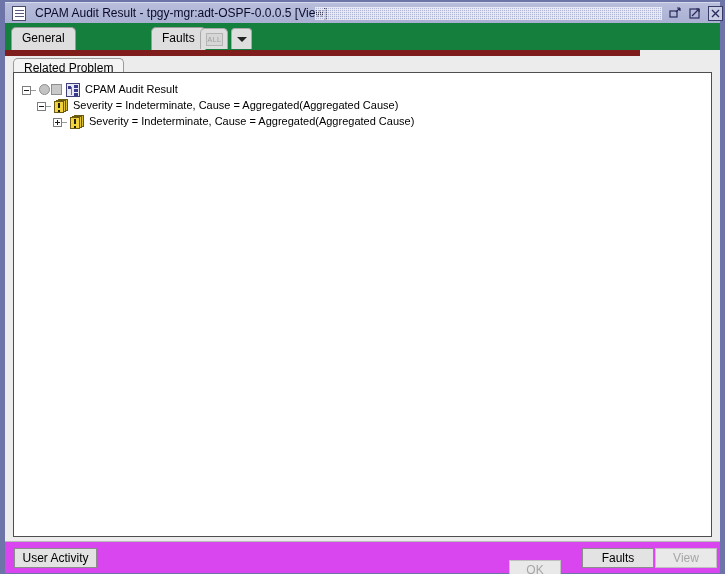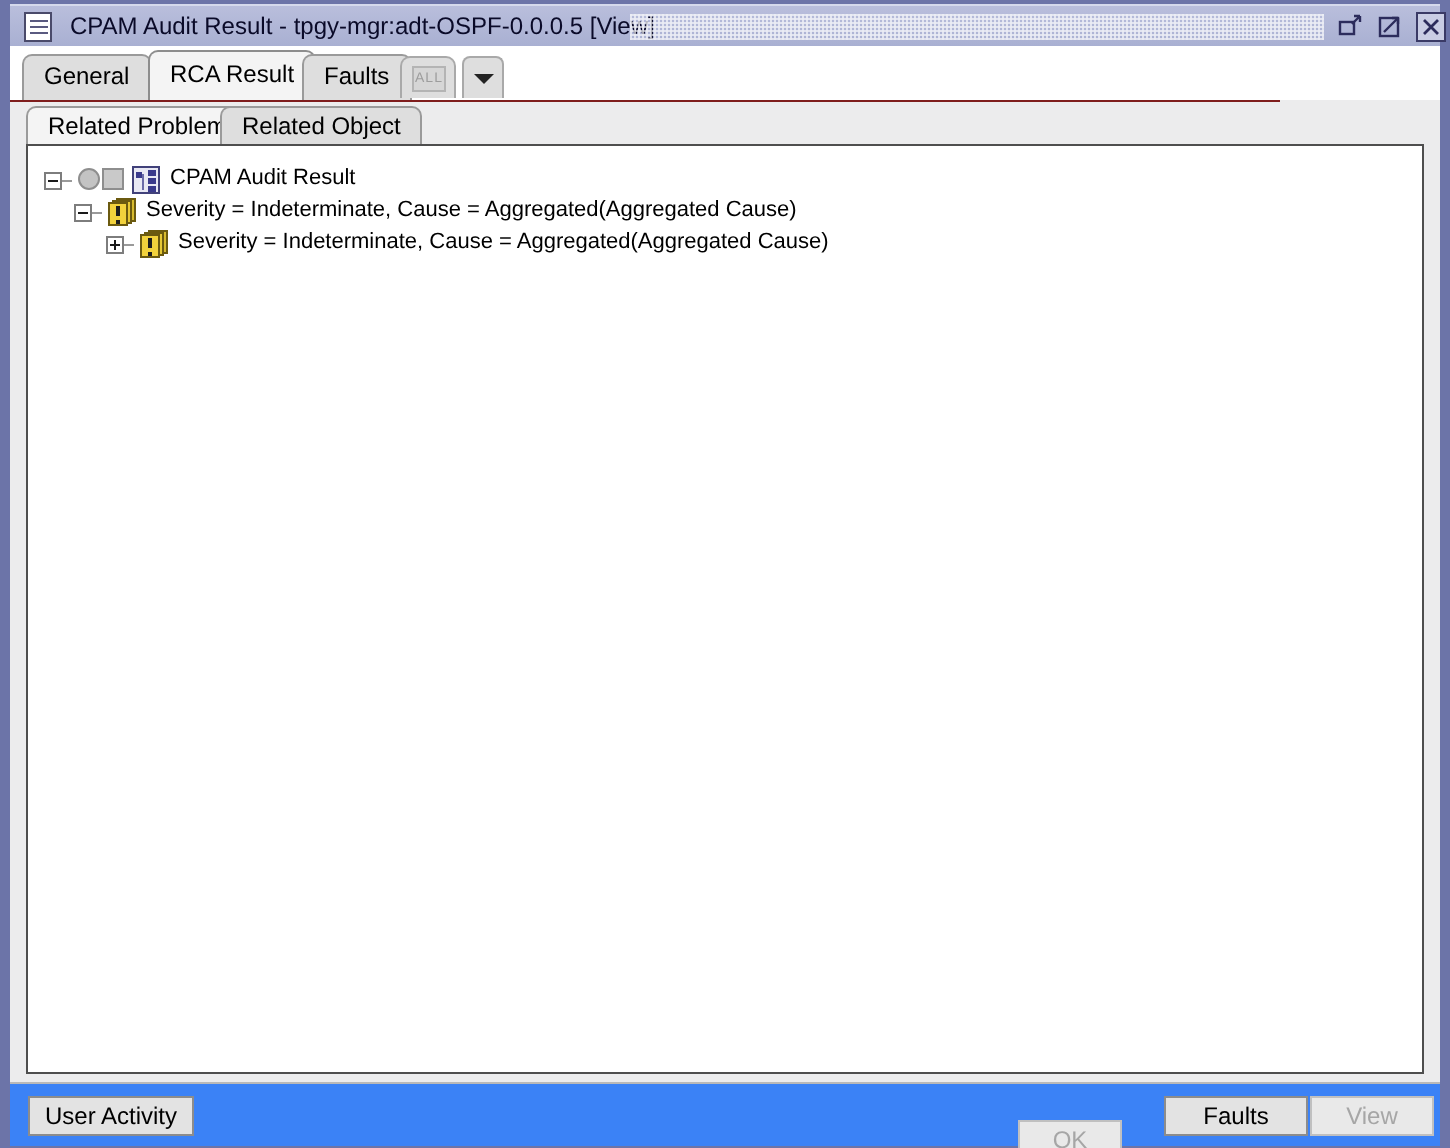--- a/index.html
+++ b/index.html
@@ -85,21 +85,21 @@
   #btn-minimize { left: 663px; }
   #btn-maximize { left: 683px; }
   #btn-close    { left: 703px; border: 1px solid #3a3a66; background: #c9cde4; }
   .win-btn svg { display: block; }
 
   
   #tabstrip {
     position: absolute;
     left: 5px; top: 23px;
     width: 715px; height: 27px;
-    background: #ffffff;
+    background: #15803d;
   }
   .tab {
     position: absolute;
     top: 4px;
     height: 23px;
     line-height: 21px;
     padding: 0 10px;
     font-size: 12px;
     color: #000;
     background: #dedede;
@@ -160,21 +160,21 @@
     border-right: 5px solid transparent;
     border-top: 5px solid #232323;
   }
 
   
   #subtabstrip {
     position: absolute;
     left: 5px; top: 50px;
     width: 635px; height: 22px;
     background: #ececed;
-    border-top: 1px solid #7f1d1d;
+    border-top: 6px solid #7f1d1d;
   }
   .subtab {
     position: absolute;
     top: 2px;
     height: 20px;
     line-height: 19px;
     padding: 0 10px;
     font-size: 12px;
     background: #dedede;
     border: 1px solid #9a9a9a;
@@ -314,21 +314,21 @@
     font-size: 11px;
     line-height: 15px;
     color: #000;
   }
 
   
   #bottombar {
     position: absolute;
     left: 5px; top: 541px;
     width: 715px; height: 31px;
-    background: #3b82f6;
+    background: #d946ef;
     border-top: 1px solid #b9b9b9;
   }
   .btn {
     position: absolute;
     top: 6px;
     height: 20px;
     line-height: 18px;
     text-align: center;
     font-size: 12px;
     background: #e3e3e3;
@@ -373,33 +373,31 @@
     </div>
     <div class="win-btn" id="btn-close">
       <svg width="13" height="13" viewBox="0 0 13 13">
         <path d="M3 3 L10 10 M10 3 L3 10" stroke="#2c2c5c" stroke-width="1.4"></path>
       </svg>
     </div>
   </div>
 
   <div id="tabstrip">
     <div class="tab" id="tab-general">General</div>
-    <div class="tab selected" id="tab-rca">RCA Result</div>
     <div class="tab" id="tab-faults">Faults</div>
     <div id="tab-all">
       <div class="all-ico">ALL</div>
     </div>
     <div id="tab-dropdown">
       <span class="chev"></span>
     </div>
   </div>
 
   <div id="subtabstrip">
     <div class="subtab selected" id="subtab-problem">Related Problem</div>
-    <div class="subtab" id="subtab-object">Related Object</div>
   </div>
 
   <div id="treepanel">
 
     <div class="trow" id="trow-0">
       <span class="expander">
         <span class="h"></span>
       </span><span class="elbow"></span><span class="ico-circle"></span><span class="ico-square"></span><span class="ico-tree">
         <b class="ln"></b><b class="n1"></b><b class="n2"></b><b class="n3"></b><b class="n4"></b>
       </span><span class="tlabel">CPAM Audit Result</span>

